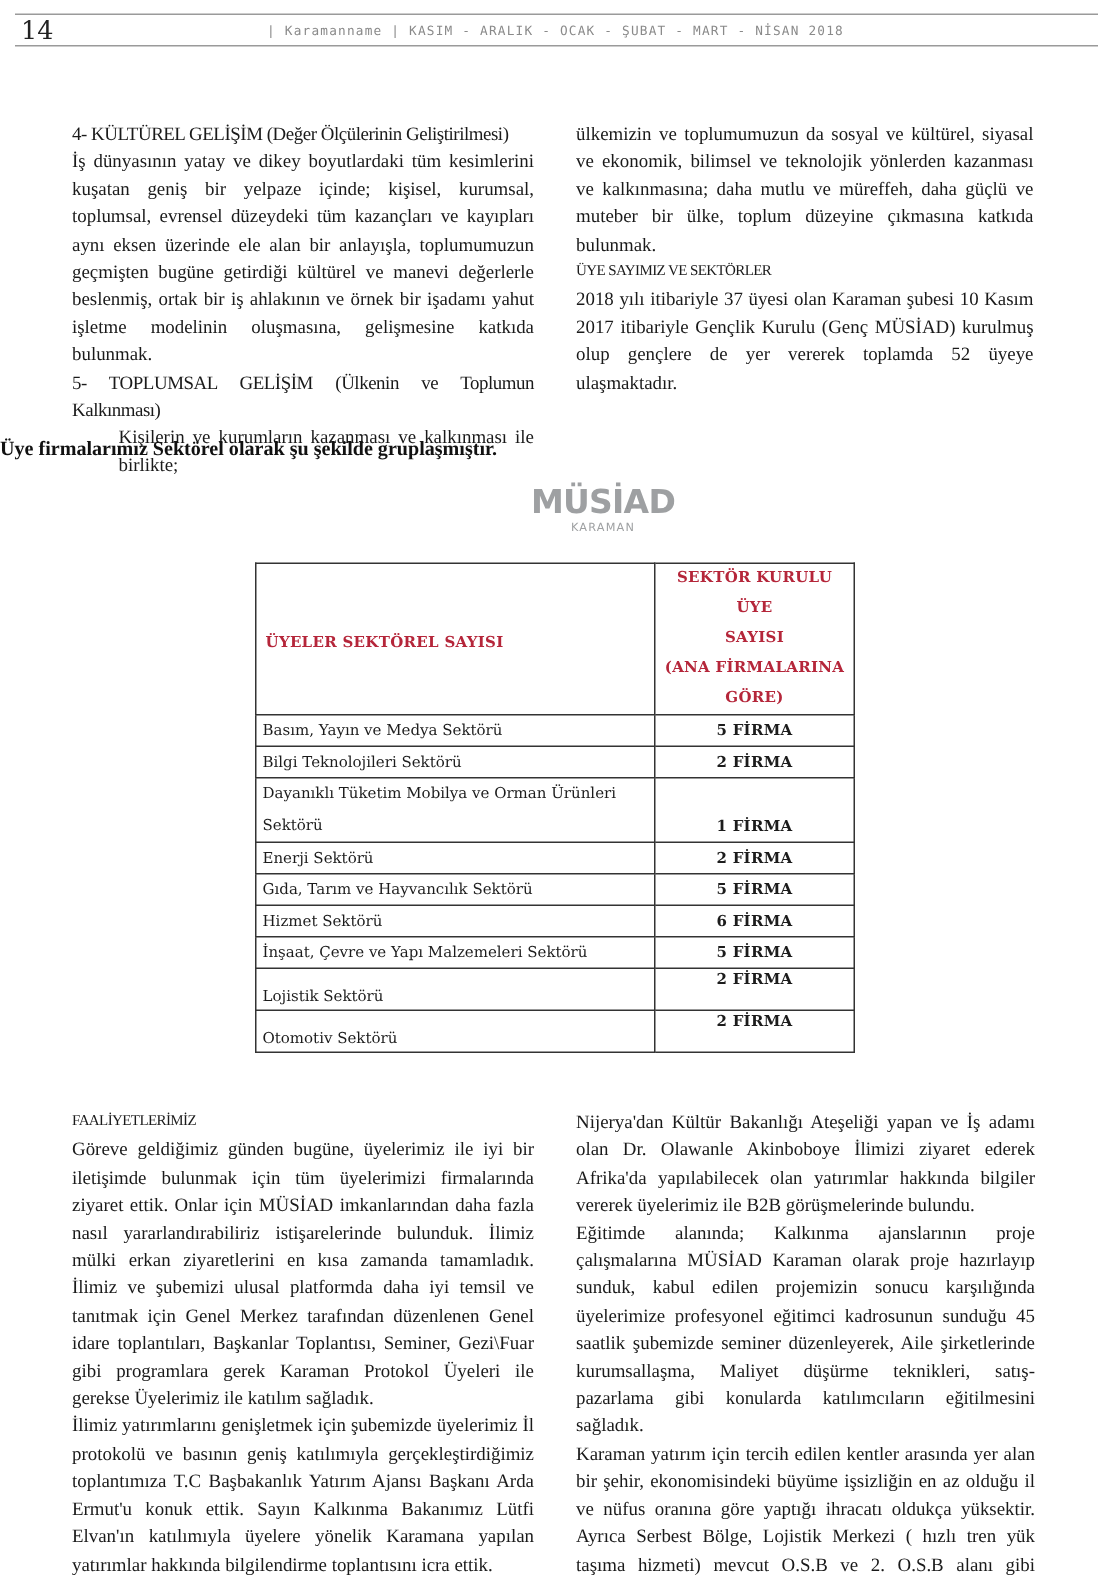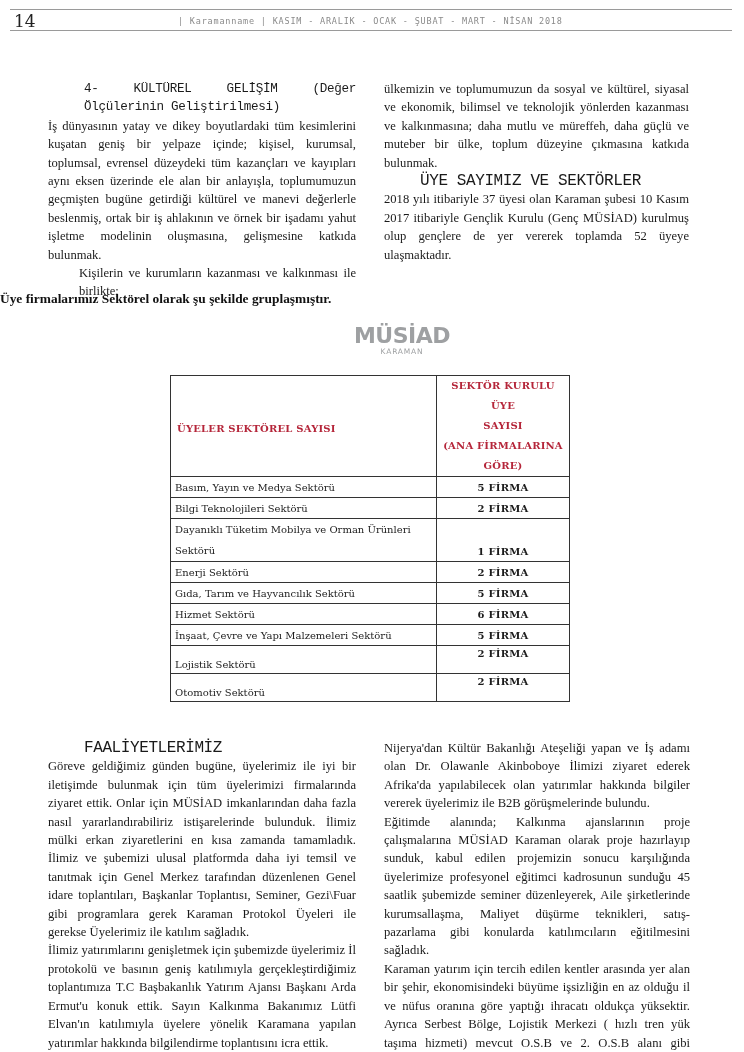--- a/index.html
+++ b/index.html
@@ -44,26 +44,25 @@
       white-space: nowrap;
     }
     .col {
       position: absolute;
       font-size: 12.6px;
       line-height: 18.4px;
       text-align: justify;
     }
     .col p { text-align: justify; }
     .col .head {
-      font-family: Liberation Mono, monospace;
+      font-family: Liberation Serif, serif;
       letter-spacing: -0.3px;
-      margin-left: 36px;
     }
     .col .heading-caps {
-      font-size: 16px;
+      font-size: 10px;
       letter-spacing: -0.4px;
     }
     .last-line { text-align-last: left; margin-left: 31px; }
 
     .group-title {
       position: absolute;
       left: 0;
       width: 744px;
       top: 291px;
       text-align: left;
@@ -146,20 +145,21 @@
 <body>
 
 <div class="header">
   <span class="page-num">14</span>
   <span class="running">| Karamanname |  KASIM - ARALIK - OCAK - ŞUBAT - MART - NİSAN  2018</span>
 </div>
 
 <div class="col" style="left:48px; top:80px; width:308px;">
   <div class="head">4- KÜLTÜREL GELİŞİM (Değer Ölçülerinin Geliştirilmesi)</div>
   <p>İş dünyasının yatay ve dikey boyutlardaki tüm kesimlerini kuşatan geniş bir yelpaze içinde; kişisel, kurumsal, toplumsal, evrensel düzeydeki tüm kazançları ve kayıpları aynı eksen üzerinde ele alan bir anlayışla, toplumumuzun geçmişten bugüne getirdiği kültürel ve manevi değerlerle  beslenmiş, ortak bir iş ahlakının ve örnek bir işadamı yahut işletme modelinin oluşmasına, gelişmesine katkıda bulunmak.</p>
+  <div class="head">5- TOPLUMSAL GELİŞİM (Ülkenin ve Toplumun Kalkınması)</div>
   <p class="last-line">Kişilerin ve kurumların kazanması ve kalkınması ile birlikte;</p>
 </div>
 
 <div class="col" style="left:384px; top:80px; width:305px;">
   <p>ülkemizin ve toplumumuzun da sosyal ve kültürel, siyasal ve ekonomik, bilimsel ve teknolojik yönlerden kazanması ve kalkınmasına; daha mutlu ve müreffeh, daha güçlü ve muteber bir ülke, toplum düzeyine çıkmasına katkıda bulunmak.</p>
   <div class="head heading-caps">ÜYE SAYIMIZ VE SEKTÖRLER</div>
   <p>2018 yılı itibariyle 37 üyesi olan Karaman şubesi 10 Kasım 2017 itibariyle Gençlik Kurulu (Genç MÜSİAD) kurulmuş olup gençlere de yer vererek toplamda 52 üyeye ulaşmaktadır.</p>
 </div>
 
 <div class="group-title">Üye firmalarımız Sektörel olarak şu şekilde gruplaşmıştır.</div>

